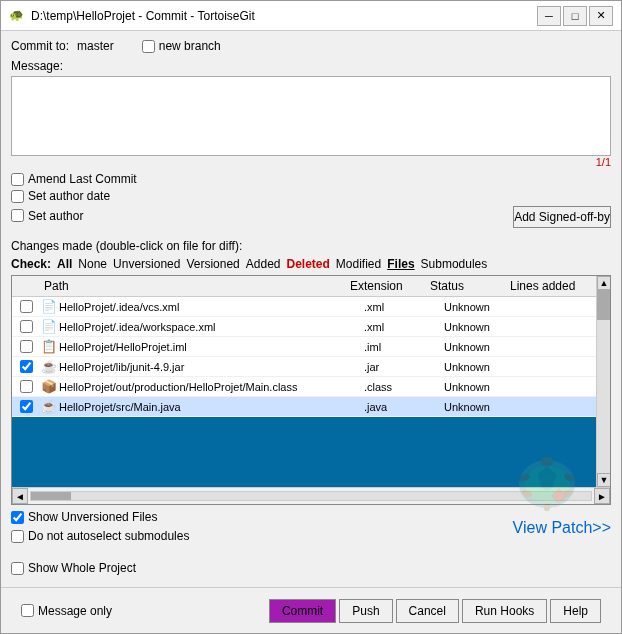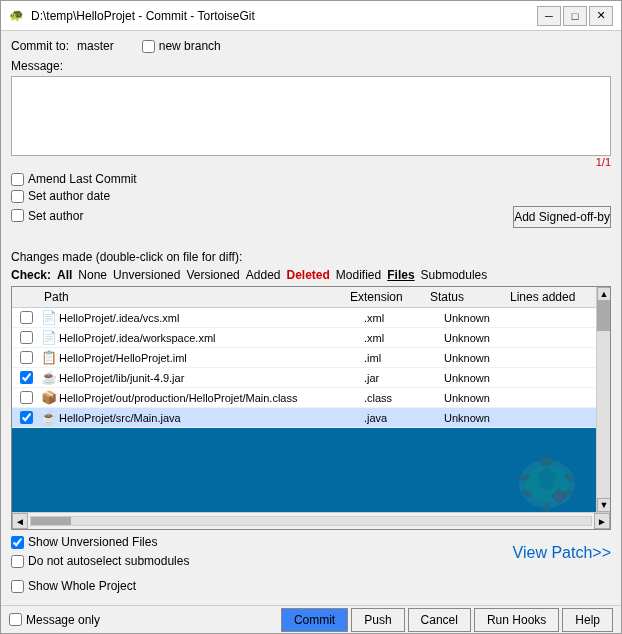--- a/index.html
+++ b/index.html
@@ -110,21 +110,21 @@
       gap: 4px;
       margin-bottom: 3px;
       font-size: 12px;
     }
 
     
     .signed-row {
       display: flex;
       align-items: center;
       justify-content: space-between;
-      margin-bottom: 22px;
+      margin-bottom: 11px;
     }
     .signed-row-left {
       display: flex;
       align-items: center;
       gap: 4px;
     }
     .btn {
       padding: 3px 0;
       background: #f0f0f0;
       border: 1px solid #888;
@@ -257,42 +257,42 @@
       height: 100%;
       background: #aaa;
     }
 
     
     .bottom-checks {
       display: flex;
       justify-content: space-between;
       align-items: center;
       margin-top: 5px;
-      margin-bottom: 8px;
+      margin-bottom: 15px;
     }
     .bottom-checks-left { display: flex; flex-direction: column; gap: 2px; }
     .view-patch {
       color: #0066cc;
       cursor: pointer;
       font-size: 16px;
     }
 
     
     .show-whole-row {
       margin-bottom: 4px;
     }
 
     
     .footer {
       background: #f0f0f0;
       border-top: 1px solid #ccc;
-      height: 28px;
-      display: flex;
-      align-items: center;
-      padding: 0 8px;
+      height: 46px;
+      display: flex;
+      align-items: center;
+      padding: 0 20px;
       flex-shrink: 0;
       justify-content: space-between;
     }
     .footer-left {
       display: flex;
       align-items: center;
       gap: 4px;
     }
     .footer-buttons {
       display: flex;
@@ -301,21 +301,21 @@
     .footer-btn {
       padding: 4px 12px;
       background: #f0f0f0;
       border: 1px solid #888;
       cursor: pointer;
       font-size: 12px;
       min-width: 50px;
       text-align: center;
     }
     .footer-btn.commit-btn {
-      background: #3b82f6;
+      background: #a21caf;
       margin-left: 36px;
     }
 
     
     input[type="checkbox"] {
       width: 13px;
       height: 13px;
       cursor: pointer;
     }
 

